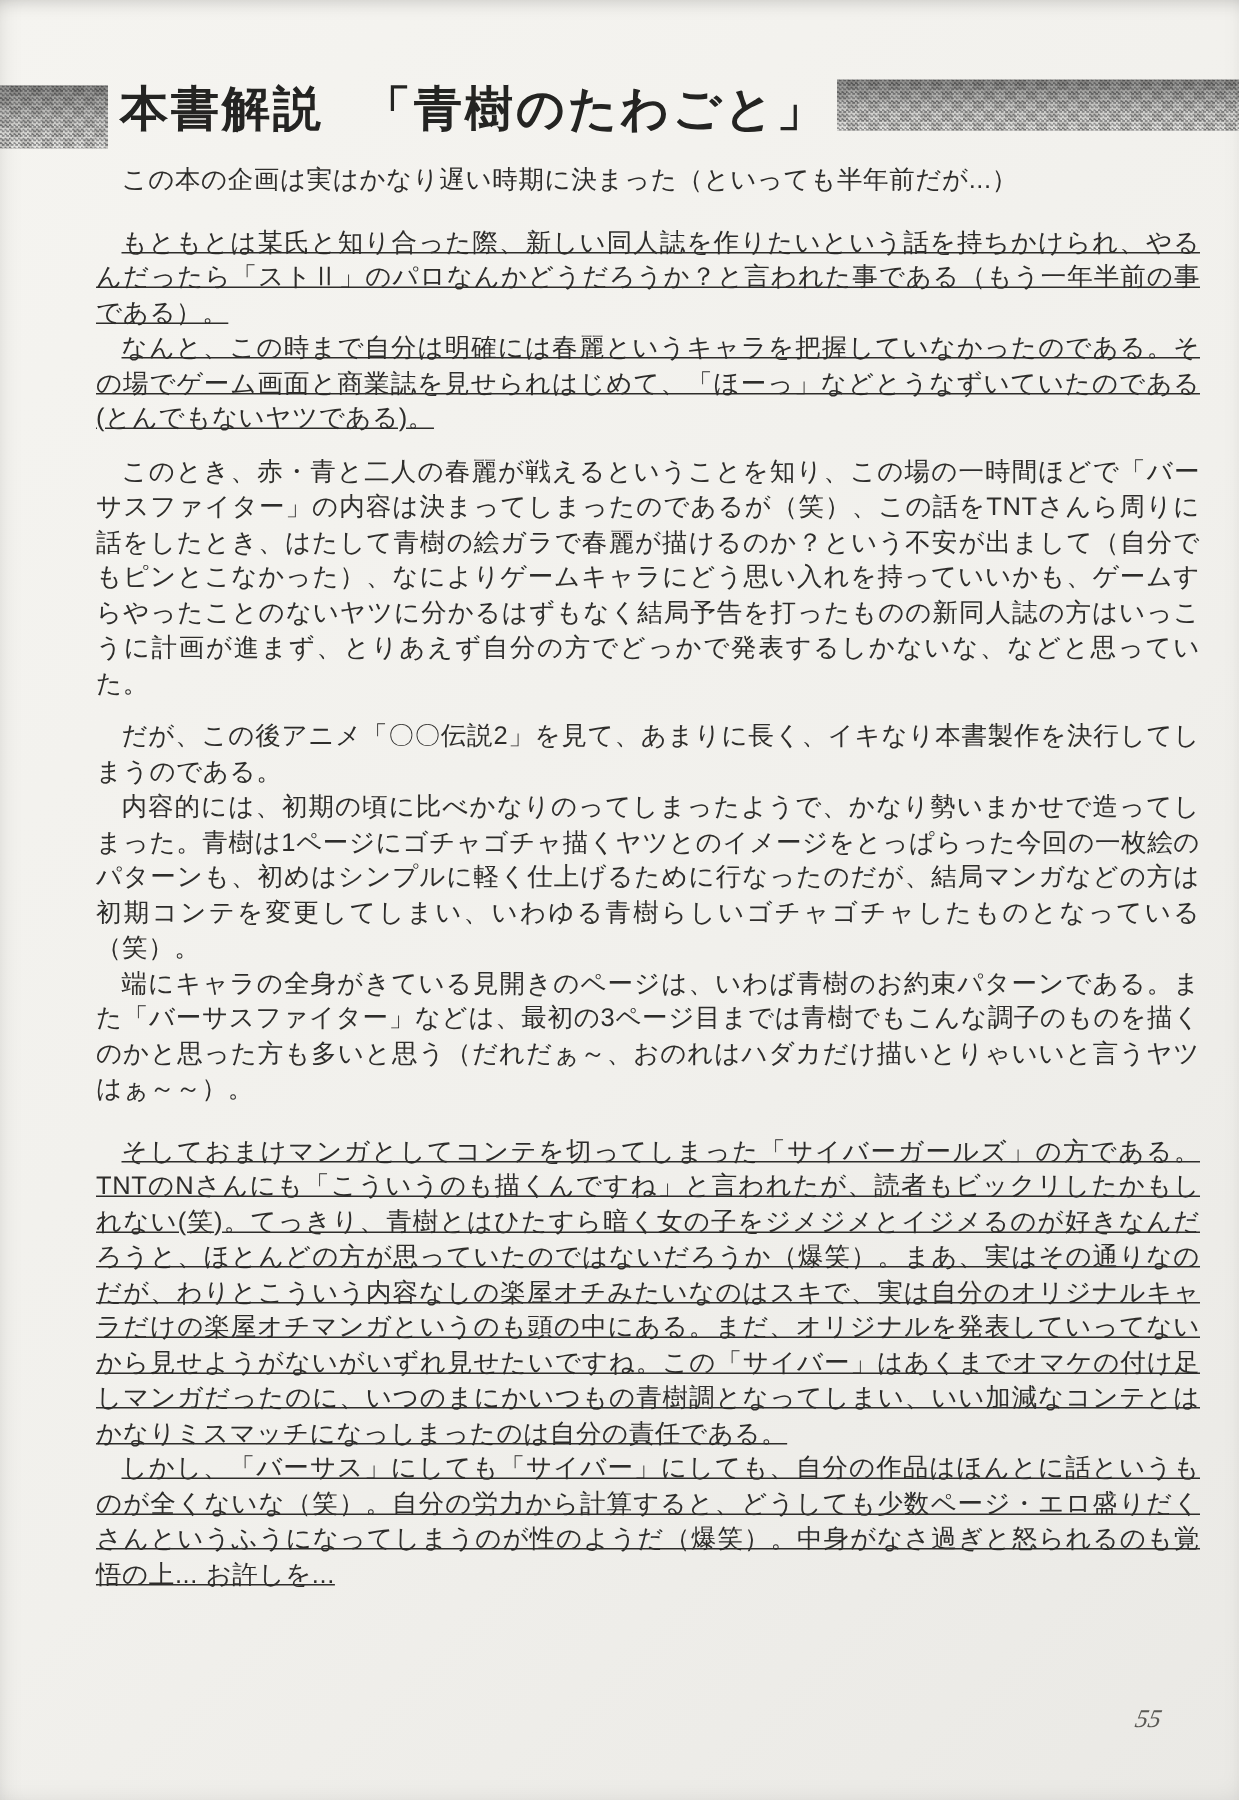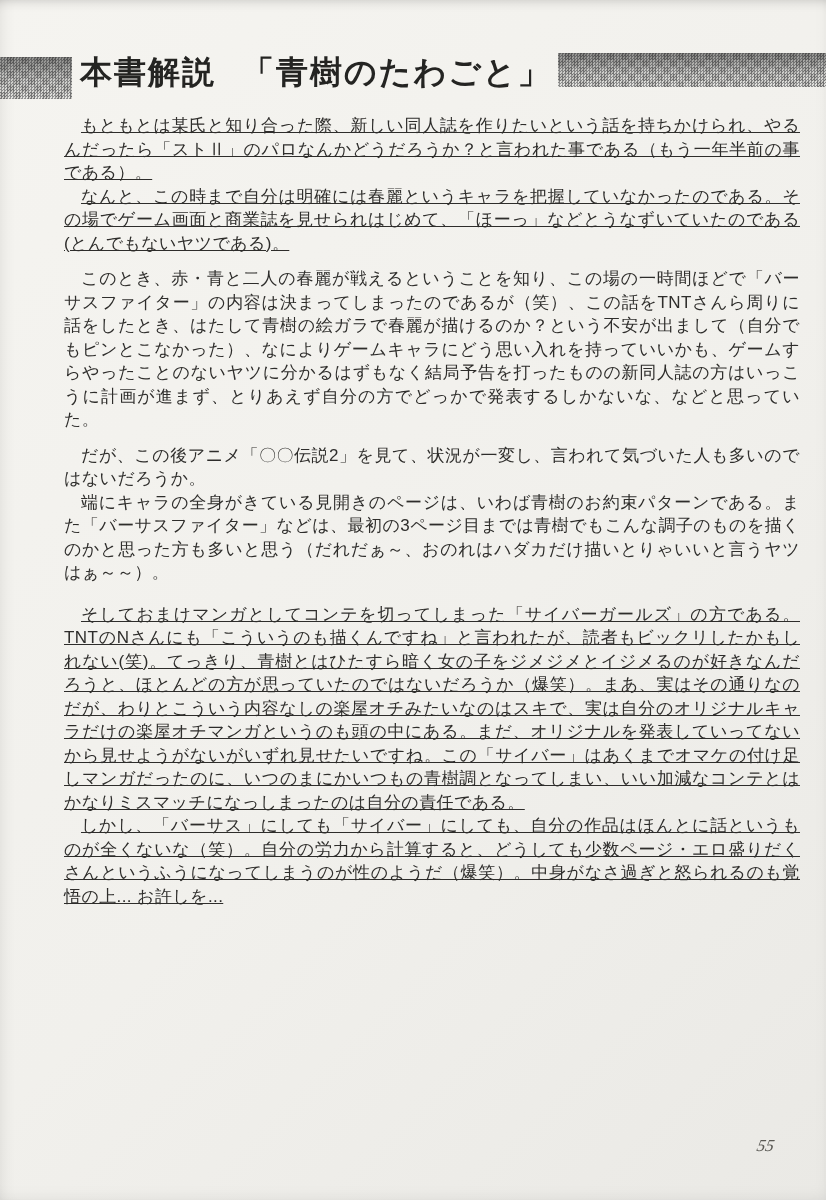--- a/index.html
+++ b/index.html
@@ -73,32 +73,34 @@
     <div class="halftone bar-left"></div>
     <h1 class="title">
       <span class="t-label">本書解説</span>
       <span class="t-quoted">「青樹のたわごと」</span>
     </h1>
     <div class="halftone bar-right"></div>
   </header>
 
   <main class="body">
 
+    <p class="para intro">この本の企画は実はかなり遅い時期に決まった（といっても半年前だが...）</p>
 
     <section class="block m-md">
       <p class="para">もともとは某氏と知り合った際、新しい同人誌を作りたいという話を持ちかけられ、やるんだったら「ストⅡ」のパロなんかどうだろうか？と言われた事である（もう一年半前の事である）。</p>
       <p class="para">なんと、この時まで自分は明確には春麗というキャラを把握していなかったのである。その場でゲーム画面と商業誌を見せられはじめて、「ほーっ」などとうなずいていたのである(とんでもないヤツである)。</p>
     </section>
 
     <section class="block m-sm">
       <p class="para">このとき、赤・青と二人の春麗が戦えるということを知り、この場の一時間ほどで「バーサスファイター」の内容は決まってしまったのであるが（笑）、この話をTNTさんら周りに話をしたとき、はたして青樹の絵ガラで春麗が描けるのか？という不安が出まして（自分でもピンとこなかった）、なによりゲームキャラにどう思い入れを持っていいかも、ゲームすらやったことのないヤツに分かるはずもなく結局予告を打ったものの新同人誌の方はいっこうに計画が進まず、とりあえず自分の方でどっかで発表するしかないな、などと思っていた。</p>
     </section>
 
     <section class="block m-sm">
-      <p class="para">だが、この後アニメ「〇〇伝説2」を見て、状況が一変し、言われて気づいた人も多いのではないだろうか。</p>
+      <p class="para">だが、この後アニメ「〇〇伝説2」を見て、あまりに長く、イキなり本書製作を決行してしまうのである。</p>
+      <p class="para">内容的には、初期の頃に比べかなりのってしまったようで、かなり勢いまかせで造ってしまった。青樹は1ページにゴチャゴチャ描くヤツとのイメージをとっぱらった今回の一枚絵のパターンも、初めはシンプルに軽く仕上げるために行なったのだが、結局マンガなどの方は初期コンテを変更してしまい、いわゆる青樹らしいゴチャゴチャしたものとなっている（笑）。</p>
       <p class="para">端にキャラの全身がきている見開きのページは、いわば青樹のお約束パターンである。また「バーサスファイター」などは、最初の3ページ目までは青樹でもこんな調子のものを描くのかと思った方も多いと思う（だれだぁ～、おのれはハダカだけ描いとりゃいいと言うヤツはぁ～～）。</p>
     </section>
 
     <section class="block m-md">
       <p class="para">そしておまけマンガとしてコンテを切ってしまった「サイバーガールズ」の方である。TNTのNさんにも「こういうのも描くんですね」と言われたが、読者もビックリしたかもしれない(笑)。てっきり、青樹とはひたすら暗く女の子をジメジメとイジメるのが好きなんだろうと、ほとんどの方が思っていたのではないだろうか（爆笑）。まあ、実はその通りなのだが、わりとこういう内容なしの楽屋オチみたいなのはスキで、実は自分のオリジナルキャラだけの楽屋オチマンガというのも頭の中にある。まだ、オリジナルを発表していってないから見せようがないがいずれ見せたいですね。この「サイバー」はあくまでオマケの付け足しマンガだったのに、いつのまにかいつもの青樹調となってしまい、いい加減なコンテとはかなりミスマッチになっしまったのは自分の責任である。</p>
       <p class="para">しかし、「バーサス」にしても「サイバー」にしても、自分の作品はほんとに話というものが全くないな（笑）。自分の労力から計算すると、どうしても少数ページ・エロ盛りだくさんというふうになってしまうのが性のようだ（爆笑）。中身がなさ過ぎと怒られるのも覚悟の上... お許しを...</p>
     </section>
 
   </main>
 

